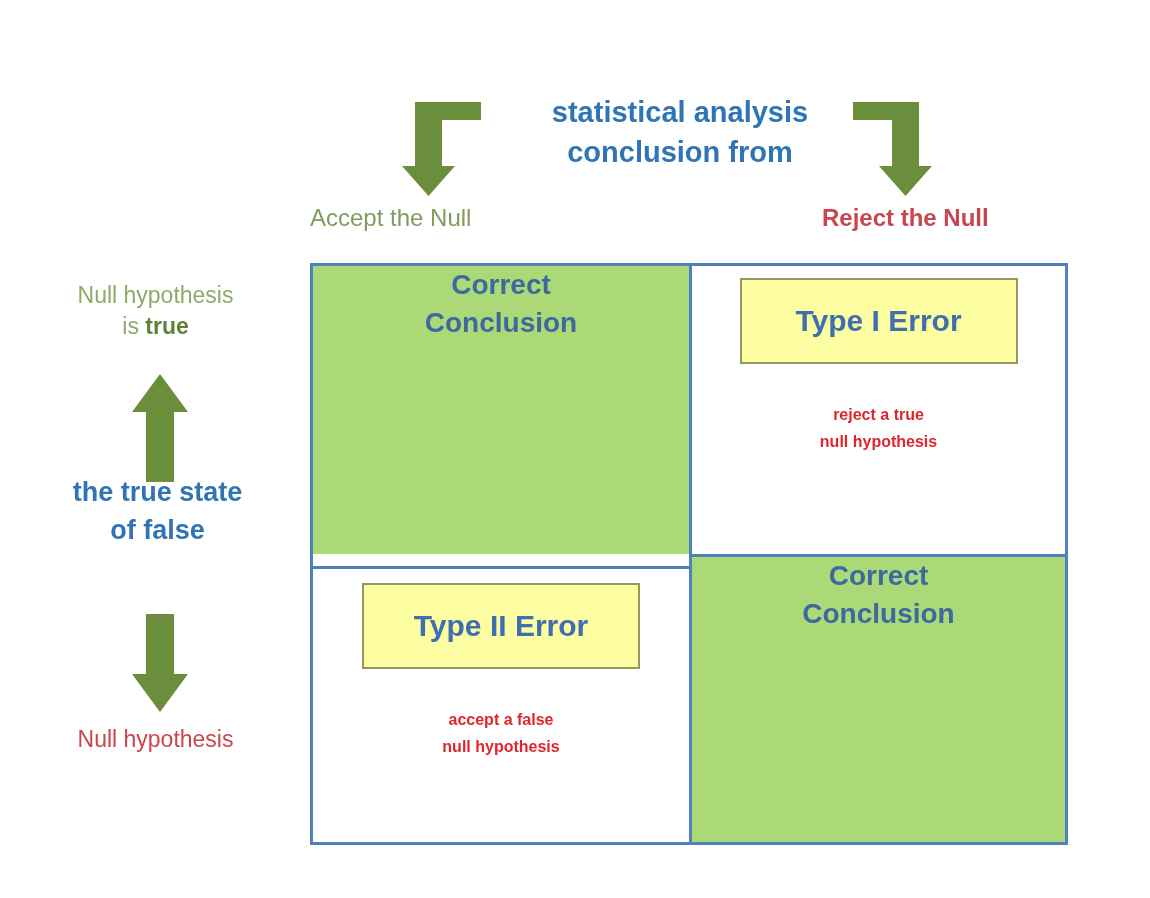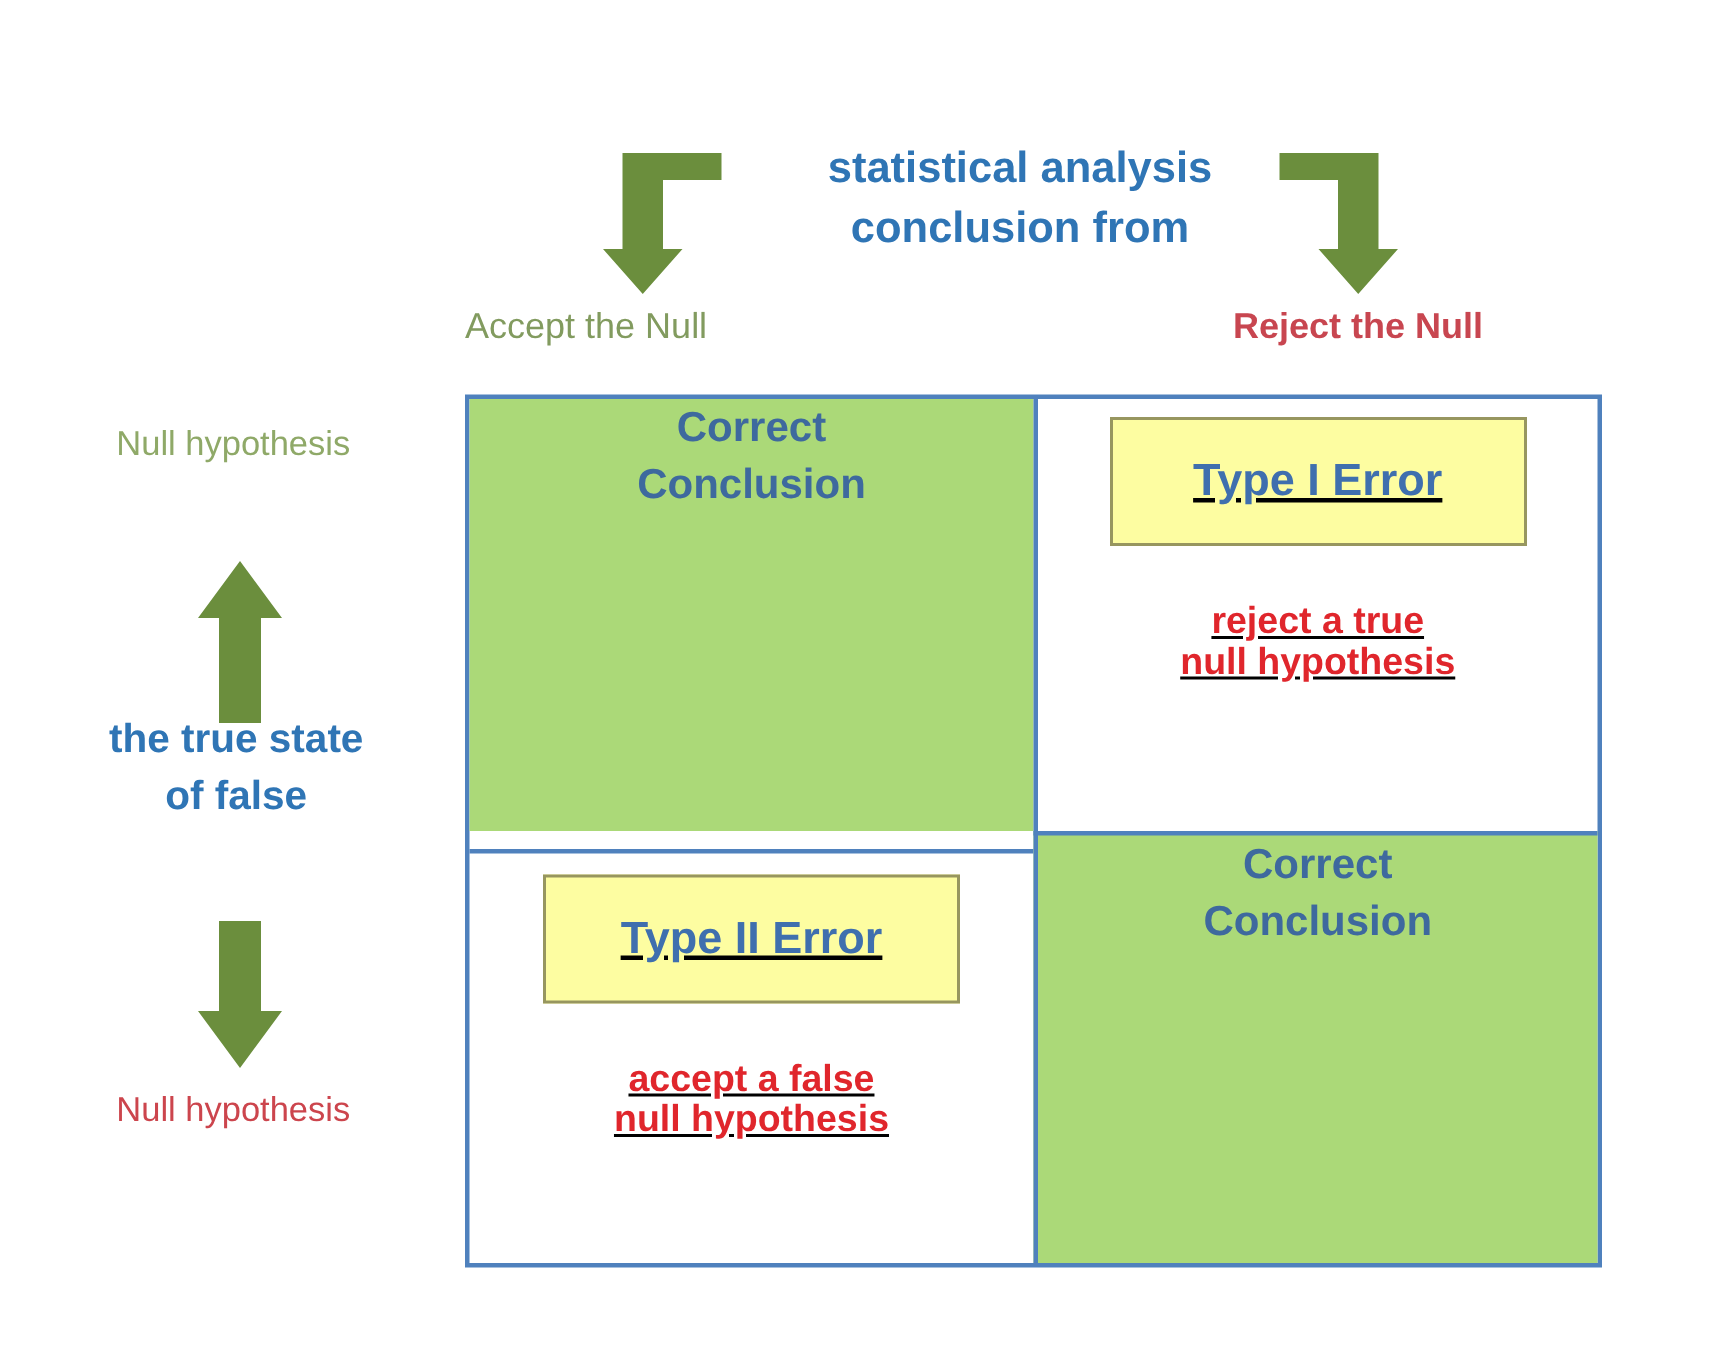--- a/index.html
+++ b/index.html
@@ -60,39 +60,39 @@
     background: #fff;
     display: grid;
     grid-template-columns: 1fr 1fr;
     grid-template-rows: 1fr 1fr;
   }
   .cell { position: relative; }
   .cell.green { background: var(--cell-green); display: flex; align-items: flex-start; justify-content: center; }
   .cell.tr { border-left: 3px solid var(--grid-border); }
   .cell.bl { border-top: 3px solid var(--grid-border); }
   .cell.br { border-left: 3px solid var(--grid-border); border-top: 3px solid var(--grid-border); }
-  .cell.white { display: flex; flex-direction: column; align-items: center; text-decoration: underline; }
+  .cell.white { display: flex; flex-direction: column; align-items: center; }
   .cell.tr { padding-top: 12px; }
   .cell.bl { padding-top: 14px; margin-top: 12px; }
 
   .big-label {
     font-size: 28px; font-weight: 700; line-height: 38px;
     color: var(--cell-text-blue); text-align: center;
   }
   .error-box {
     width: 278px; height: 86px;
     background: var(--yellow-fill);
     border: 2px solid var(--yellow-border);
     display: flex; align-items: center; justify-content: center;
     font-size: 30px; font-weight: 700;
     color: var(--error-title-blue);
   }
   .error-desc {
     margin-top: 37px;
-    font-size: 25px; font-weight: 700; line-height: 27px;
+    font-size: 16px; font-weight: 700; line-height: 27px;
     color: var(--error-red); text-align: center;
   }
 </style>
 </head>
 <body>
 
 <div class="abs diagram-title">
   <div>statistical analysis</div>
   <div>conclusion from</div>
 </div>
@@ -103,20 +103,21 @@
 
 <svg class="abs" style="left:845px; top:96px;" width="88" height="102" viewBox="0 0 88 102" aria-hidden="true">
   <polygon class="arrow" points="74,6 8,6 8,24 47,24 47,70 34,70 60.5,100 87,70 74,70"></polygon>
 </svg>
 
 <div class="abs col-label accept">Accept the Null</div>
 <div class="abs col-label reject">Reject the Null</div>
 
 <div class="abs row-label true-state">
   <div>Null hypothesis</div>
+  <div><span>is </span><span class="b">true</span></div>
 </div>
 
 <svg class="abs" style="left:132px; top:374px;" width="56" height="108" viewBox="0 0 56 108" aria-hidden="true">
   <polygon class="arrow" points="28,0 56,38 42,38 42,108 14,108 14,38 0,38"></polygon>
 </svg>
 
 <div class="abs axis-label">
   <div>the true state</div>
   <div>of false</div>
 </div>

